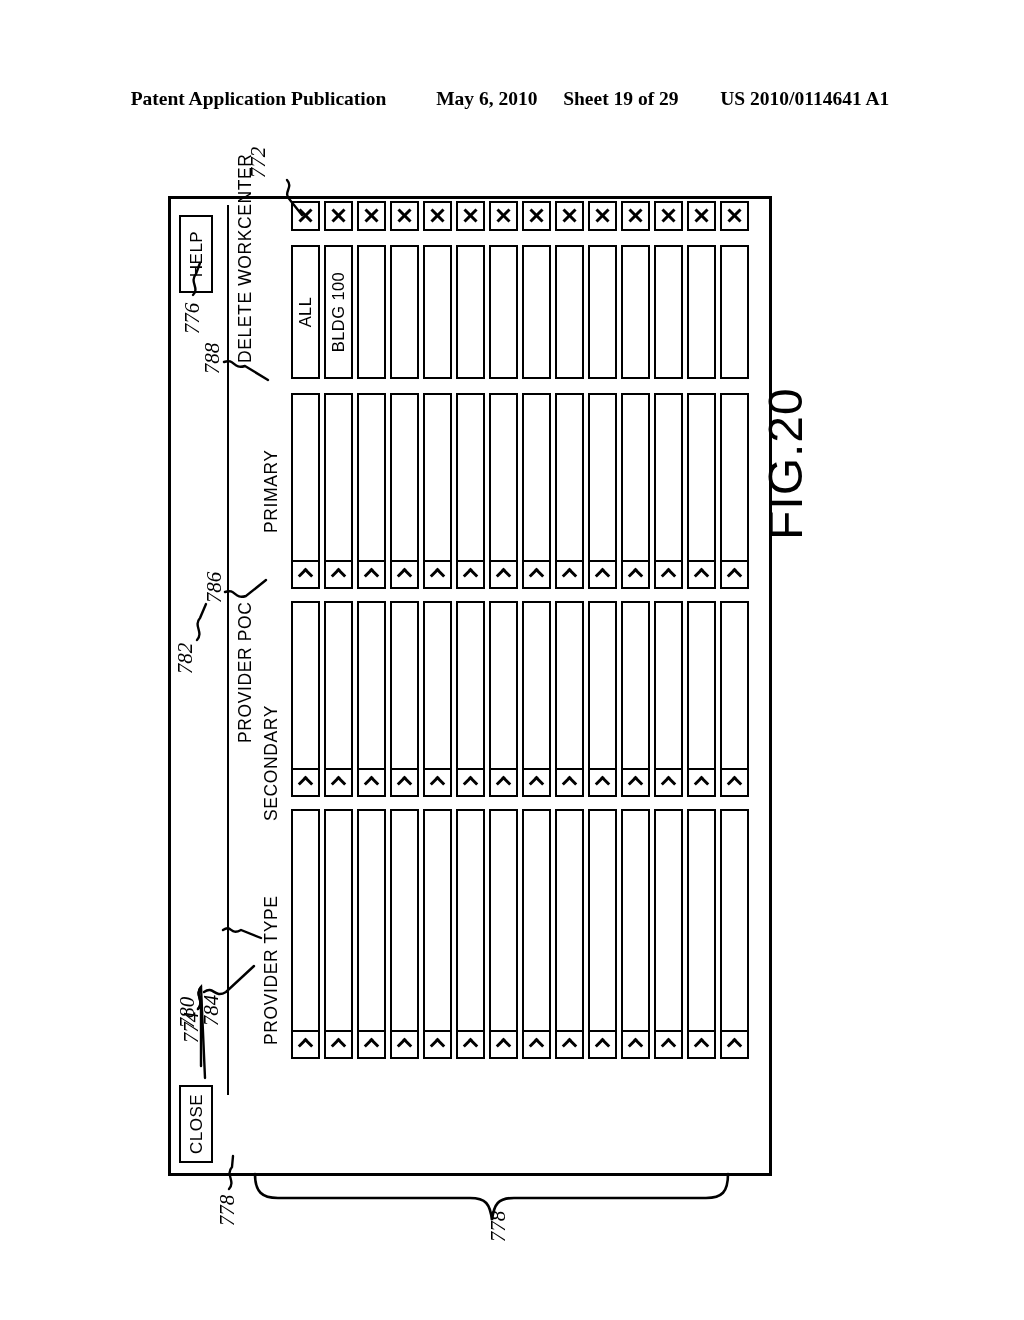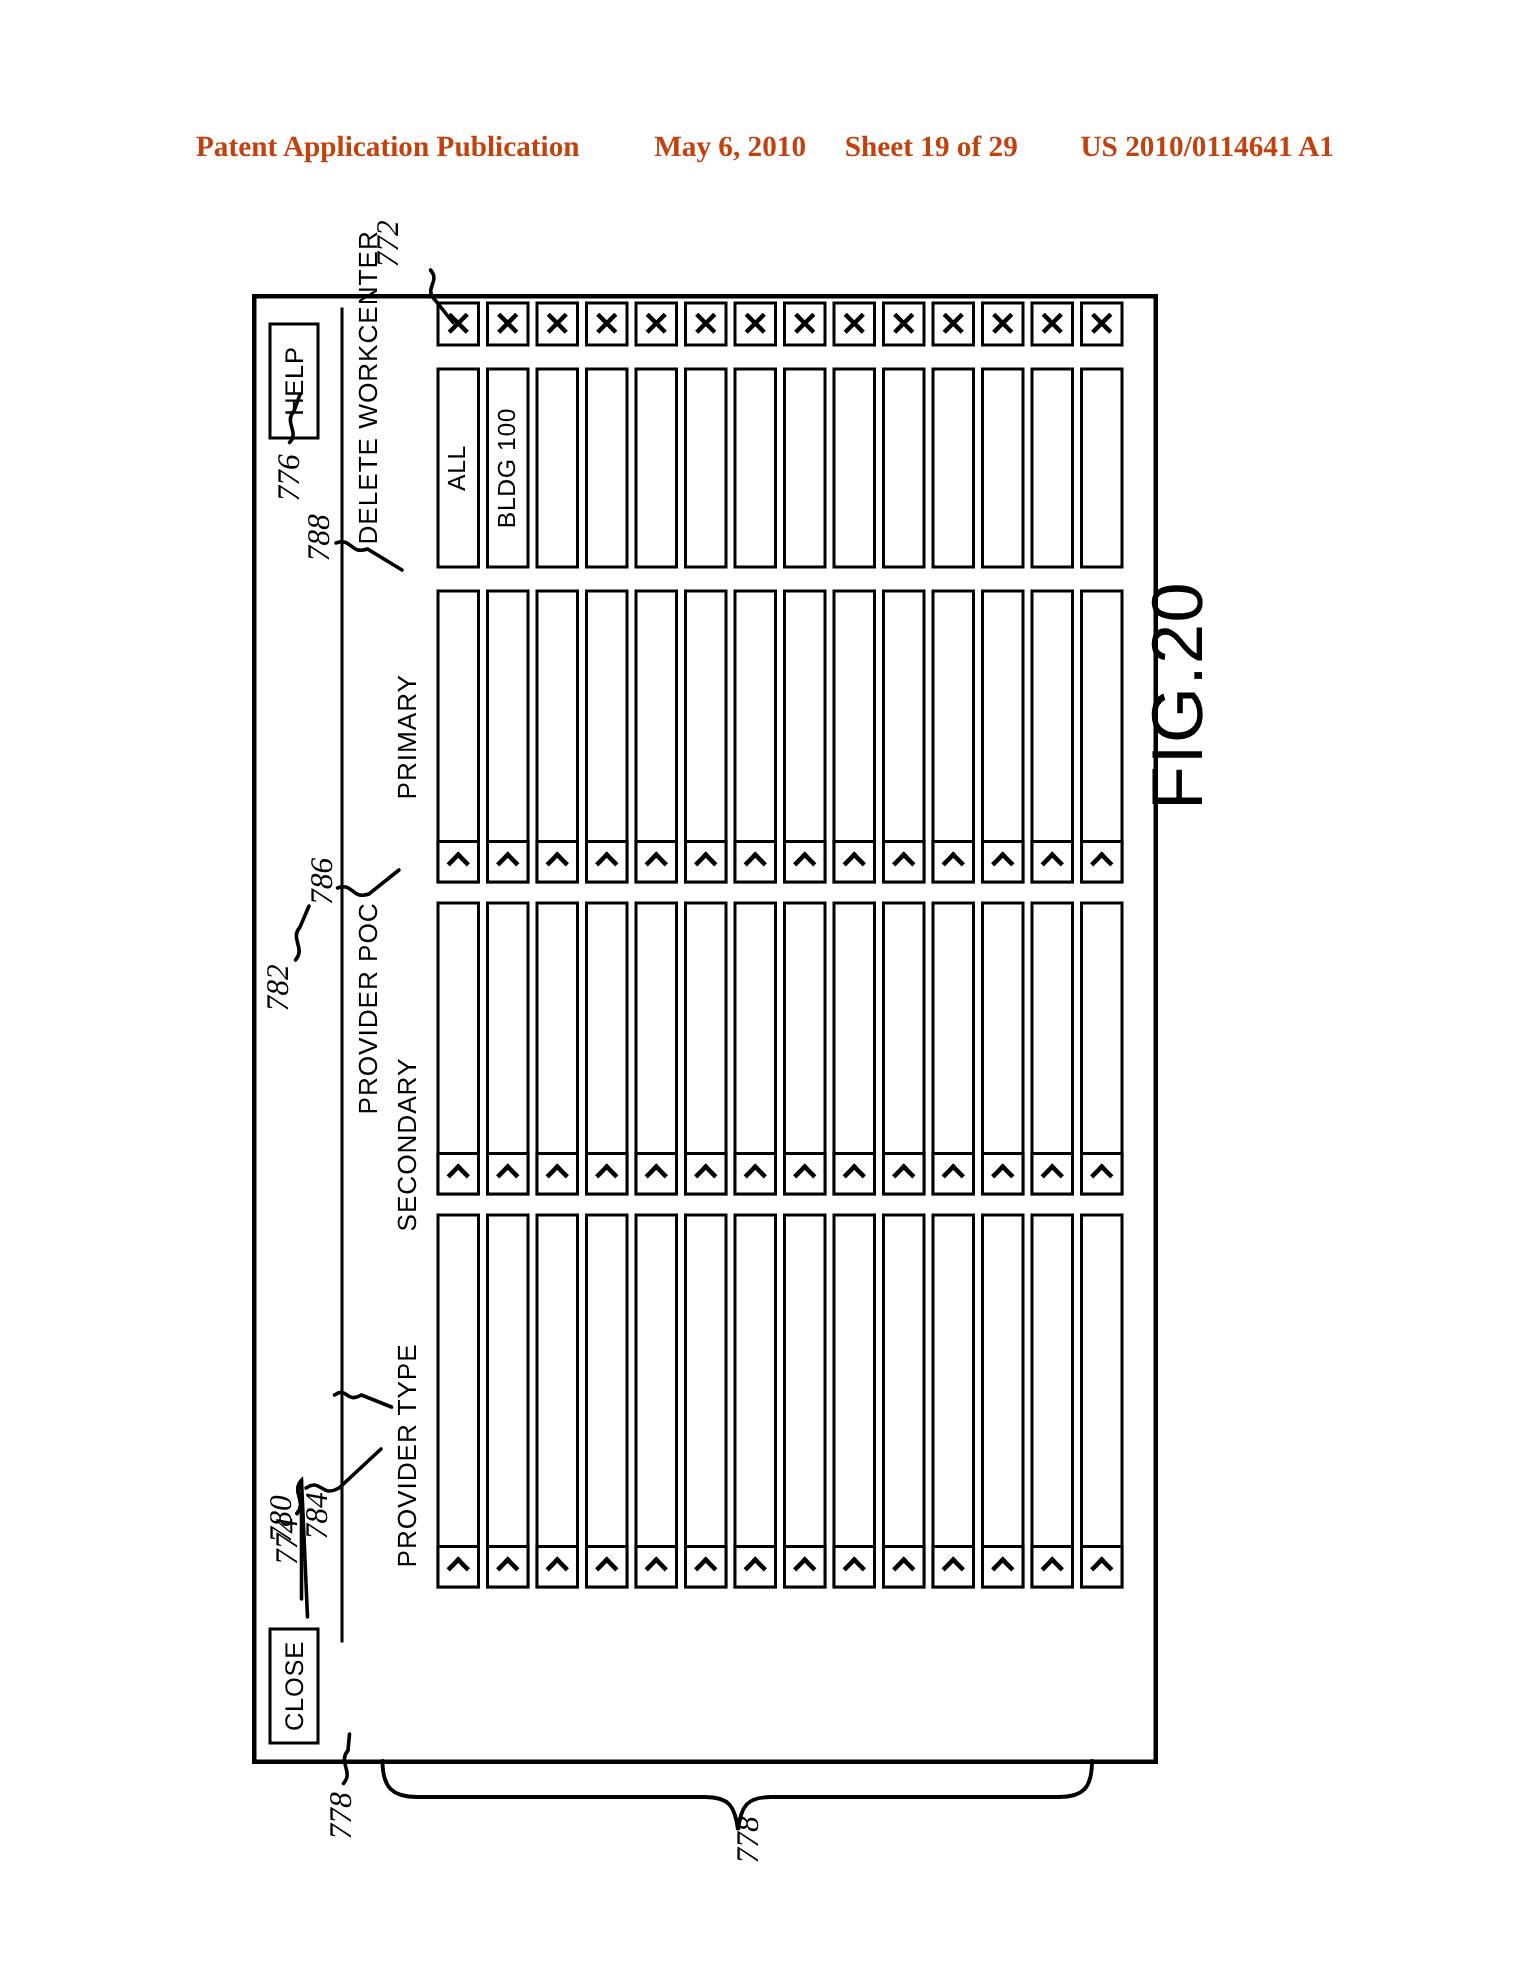--- a/index.html
+++ b/index.html
@@ -17,21 +17,21 @@
   }
 
   
   .pat-header {
     position: absolute;
     top: 88px; left: 0; width: 1020px;
     text-align: center;
     font-family: "Liberation Serif", serif;
     font-weight: bold;
     font-size: 19.5px;
-    color: #c2410c;
+    color: #000000;
     white-space: nowrap;
   }
   .pat-header span { display: inline-block; vertical-align: baseline; }
   .hdr-gap-a { width: 40px; }
   .hdr-gap-b { width: 16px; }
   .hdr-gap-c { width: 32px; }
 
   
   
   #rot-wrap {

